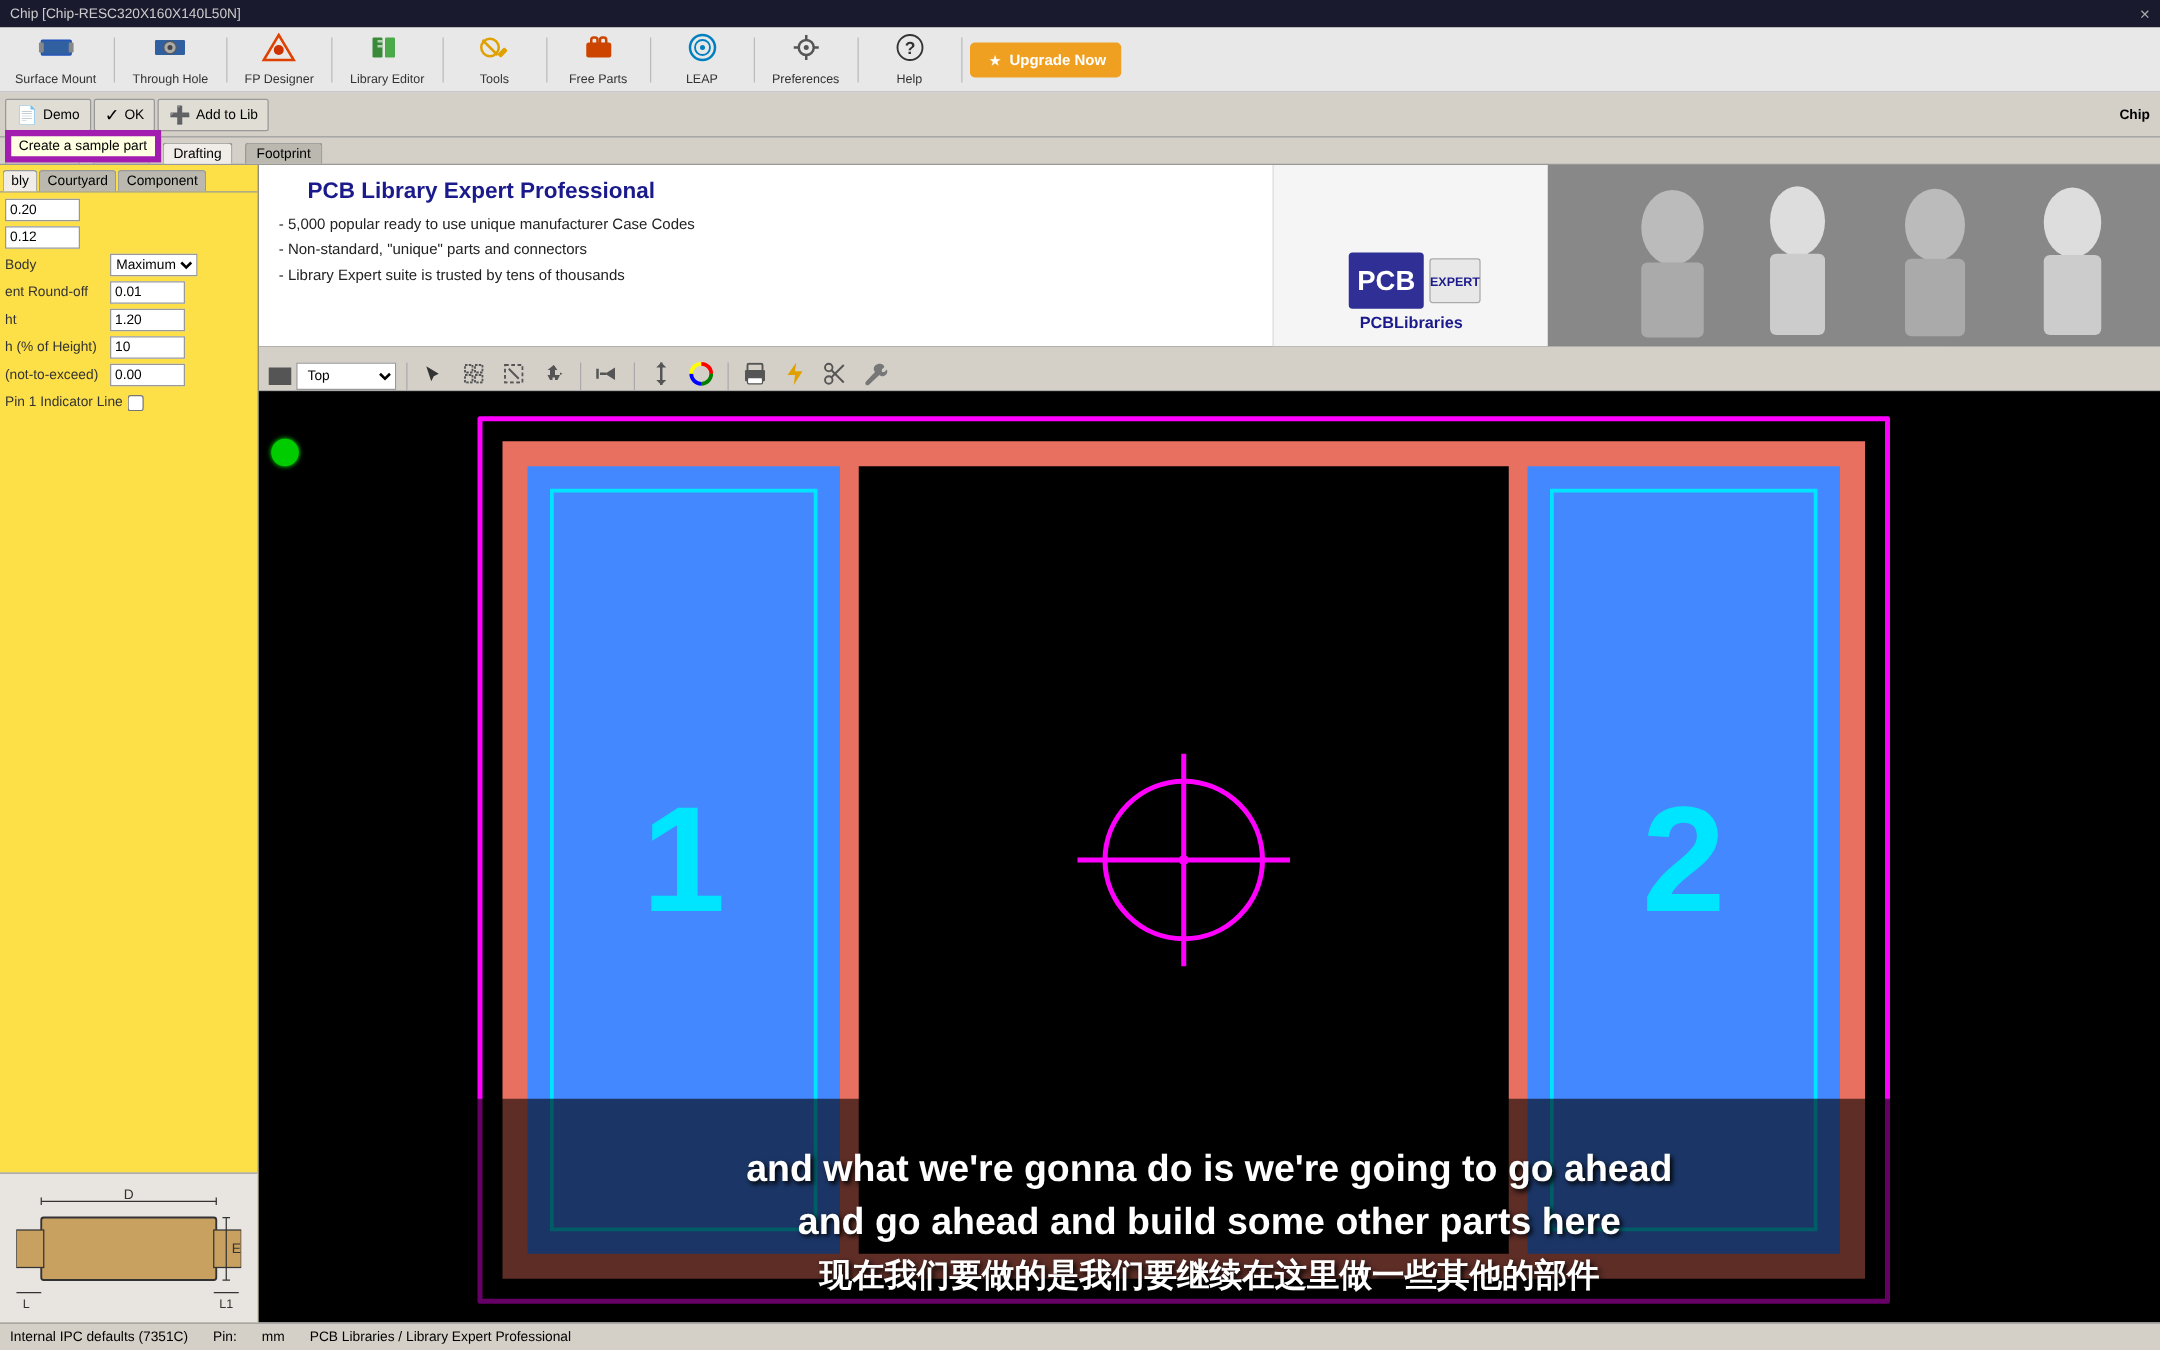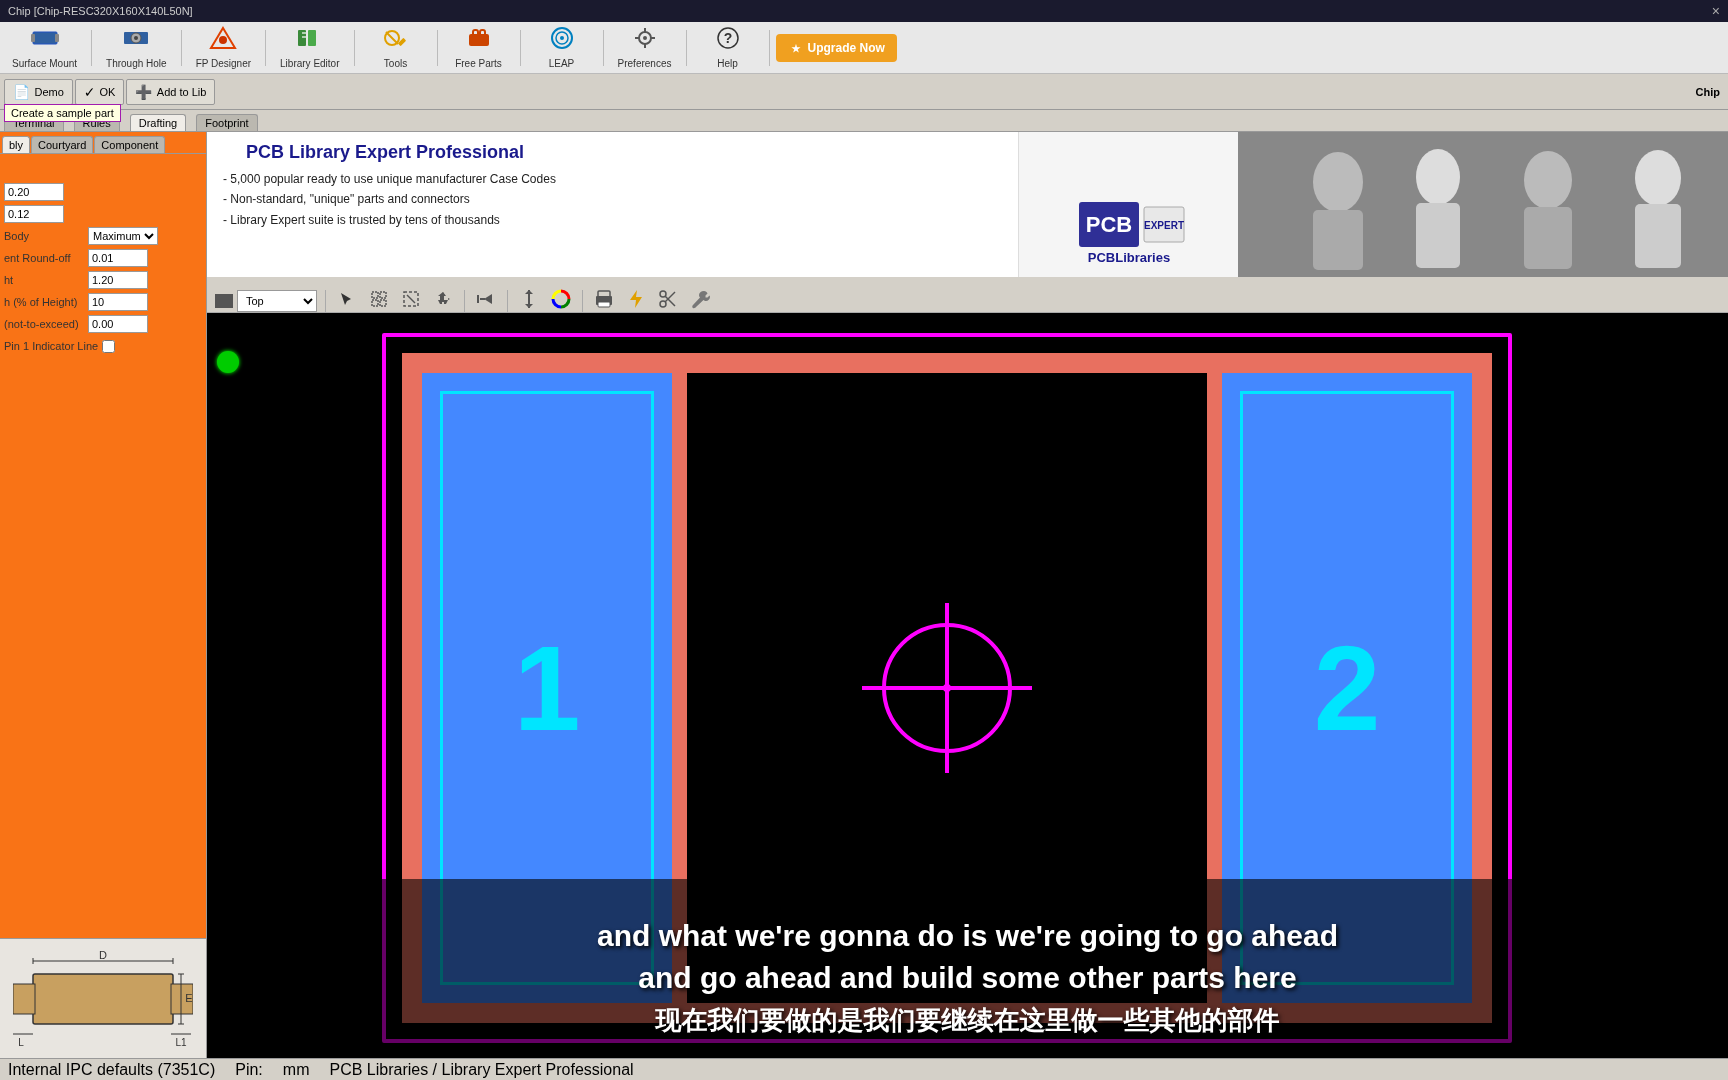--- a/index.html
+++ b/index.html
@@ -88,21 +88,21 @@
       cursor: pointer;
       font-size: 11px;
       height: 26px;
     }
     .action-btn .btn-icon-sm { font-size: 14px; }
     .tooltip-box {
       position: absolute;
       left: 4px;
       top: 30px;
       background: #ffffe1;
-      border: 1px solid #a21caf;
+      border: 5px solid #a21caf;
       padding: 2px 6px;
       font-size: 11px;
       z-index: 100;
       white-space: nowrap;
     }
 
     
     #tab-bar {
       background: #d4d0c8;
       height: 22px;
@@ -125,25 +125,24 @@
       background: #f0ede8;
     }
 
     
     #left-panel {
       position: absolute;
       left: 0;
       top: 132px;
       width: 207px;
       bottom: 22px;
-      background: #f97316;
+      background: #fde047;
       border-right: 1px solid #999;
       display: flex;
       flex-direction: column;
-      gap: 24px;
     }
 
     
     #left-tabs {
       height: 22px;
       display: flex;
       align-items: flex-end;
       padding: 0 2px;
       gap: 1px;
       border-bottom: 1px solid #999;
@@ -479,21 +478,21 @@
       position: absolute;
       bottom: 0;
       left: 0;
       right: 0;
       height: 22px;
       background: #d4d0c8;
       border-top: 1px solid #999;
       display: flex;
       align-items: center;
       padding: 0 8px;
-      font-size: 16px;
+      font-size: 11px;
       gap: 20px;
     }
 
     
     .pcb-logo-container {
       display: flex;
       flex-direction: column;
       align-items: center;
       justify-content: center;
       gap: 4px;

